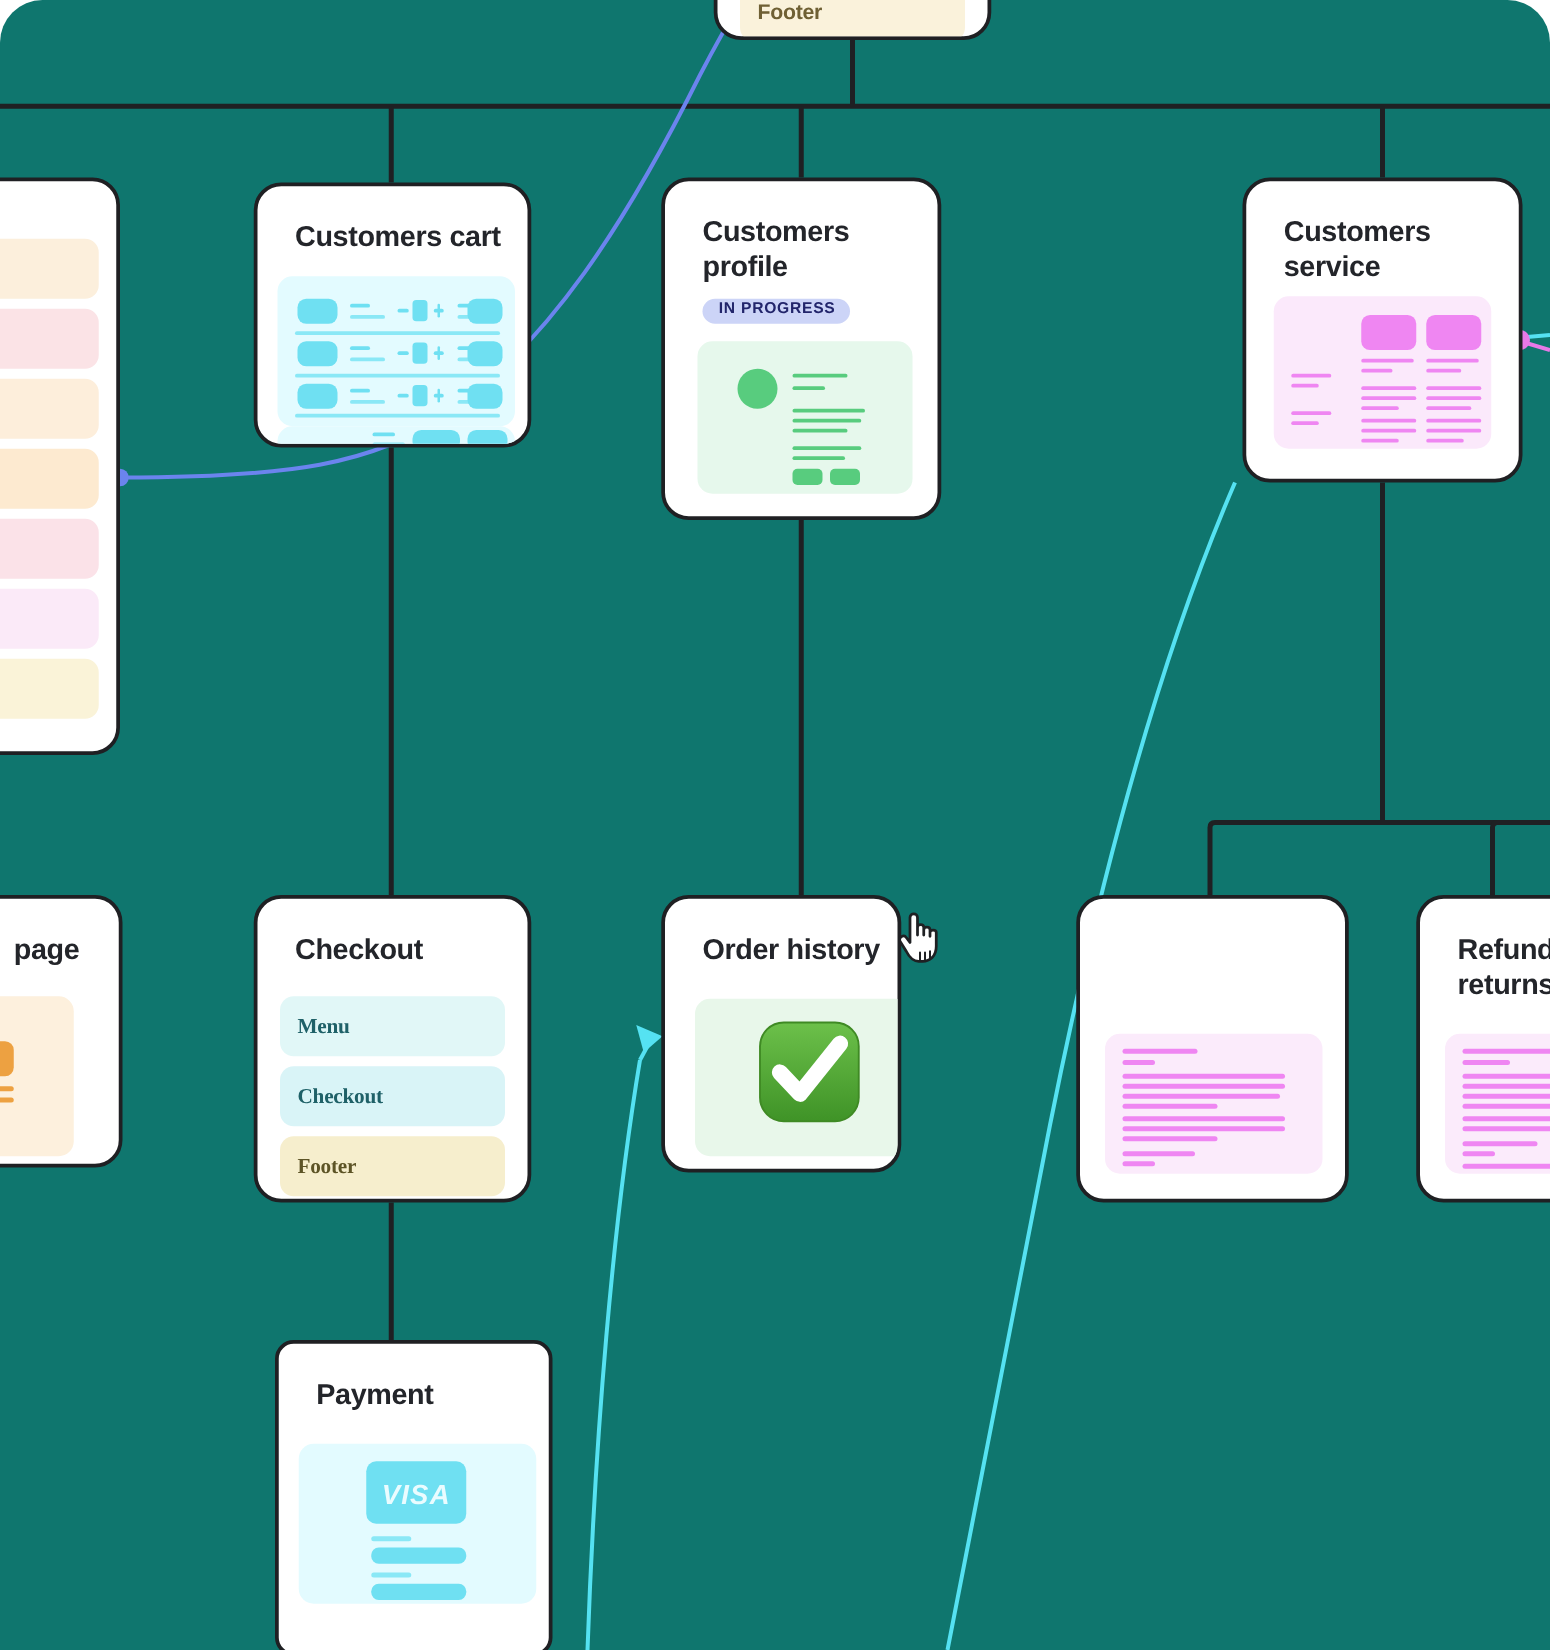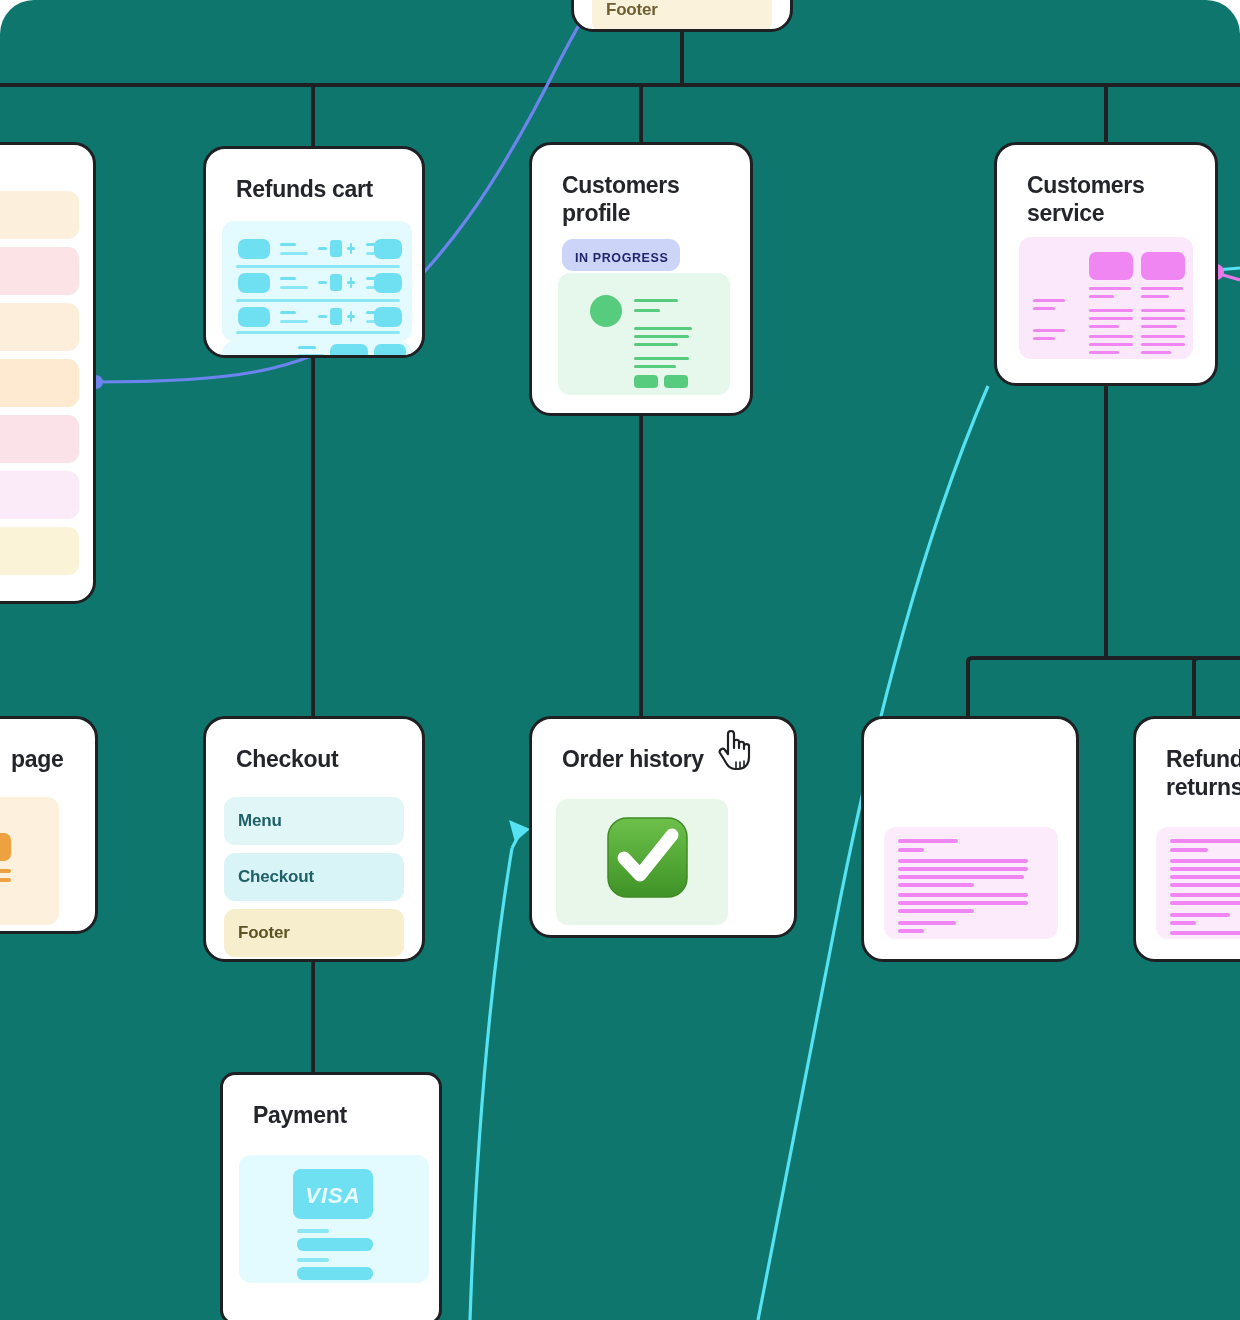--- a/index.html
+++ b/index.html
@@ -31,21 +31,21 @@
     letter-spacing:-0.3px;line-height:1.22;
     margin:26px 0 0 30px;white-space:pre-line;
   }
   .thumb{
     position:absolute;border-radius:12px;overflow:hidden;
   }
   .badge{
     display:inline-block;margin:12px 0 0 30px;
     background:#ccd4f7;color:#22256b;
     font-size:12.5px;font-weight:bold;letter-spacing:0.6px;
-    padding:12px 12px 6px 13px;border-radius:11px;
+    padding:0 12px 6px 13px;border-radius:11px;
   }
 
   
   .rowlist{position:absolute;left:18px;right:18px;top:68px;}
   .listrow{
     height:46px;border-radius:11px;margin-bottom:8px;
     display:flex;align-items:center;padding-left:14px;
     font-size:17px;font-weight:bold;letter-spacing:-0.2px;
   }
   .blk{position:absolute;border-radius:7px;}
@@ -118,21 +118,21 @@
       <div class="listrow" style="background:#fbe3e6;height:48px;"></div>
       <div class="listrow" style="background:#fdeedb;height:48px;"></div>
       <div class="listrow" style="background:#fdead0;height:48px;"></div>
       <div class="listrow" style="background:#fbe2e8;height:48px;"></div>
       <div class="listrow" style="background:#fbeaf8;height:48px;"></div>
       <div class="listrow" style="background:#faf3d8;height:48px;"></div>
     </div>
   </div>
 
   <div class="card" style="left:203px;top:146px;width:222px;height:212px;">
-    <div class="card-title">Refunds cart</div>
+    <div class="card-title">Customers cart</div>
     <div class="thumb" style="left:16px;top:72px;width:190px;height:120px;background:#e3fbff;">
 
       <div class="blk" style="left:16px;top:18px;width:32px;height:20px;background:#6fe0f2;"></div>
       <div class="ln" style="left:58px;top:22px;width:16px;background:#6fe0f2;"></div>
       <div class="ln" style="left:58px;top:31px;width:28px;background:#8ae8f6;"></div>
       <div class="ln" style="left:96px;top:26px;width:9px;background:#6fe0f2;"></div>
       <div class="blk" style="left:108px;top:19px;width:12px;height:17px;background:#6fe0f2;border-radius:3px;"></div>
       <div class="ln" style="left:125px;top:26px;width:8px;background:#6fe0f2;"></div>
       <div class="ln" style="left:128px;top:22px;width:2px;height:11px;background:#6fe0f2;"></div>
       <div class="ln" style="left:144px;top:22px;width:17px;background:#6fe0f2;"></div>
@@ -231,28 +231,28 @@
 
       <div class="blk" style="left:88px;top:36px;width:28px;height:28px;background:#eda141;"></div>
       <div class="ln" style="left:20px;top:72px;width:96px;height:4px;background:#eda141;"></div>
       <div class="ln" style="left:20px;top:81px;width:96px;height:4px;background:#eda141;"></div>
 
     </div>
   </div>
 
   <div class="card" style="left:203px;top:716px;width:222px;height:246px;">
     <div class="card-title">Checkout</div>
-    <div class="rowlist" style="top:78px;">
+    <div class="rowlist" style="top:78px;font-family:Liberation Serif, serif;">
       <div class="listrow" style="background:#e1f7f7;color:#1f6168;height:48px;">Menu</div>
       <div class="listrow" style="background:#d9f4f7;color:#1f6168;height:48px;">Checkout</div>
       <div class="listrow" style="background:#f6eecd;color:#5d5426;height:48px;">Footer</div>
     </div>
   </div>
 
-  <div class="card" style="left:529px;top:716px;width:268px;height:222px;">
+  <div class="card" style="left:529px;top:716px;width:192px;height:222px;">
     <div class="card-title">Order history</div>
     <div class="thumb" style="left:24px;top:80px;width:172px;height:126px;background:#e8f7ea;">
       <svg width="172" height="126" viewBox="0 0 172 126" xmlns="http://www.w3.org/2000/svg">
         <defs>
           <linearGradient id="gchk" x1="0" y1="0" x2="0" y2="1">
             <stop offset="0%" stop-color="#6cc04a"></stop>
             <stop offset="100%" stop-color="#3f9327"></stop>
           </linearGradient>
         </defs>
         <rect x="52" y="19" width="79" height="79" rx="19" fill="url(#gchk)" stroke="#3f8a24" stroke-width="1.5"></rect>

